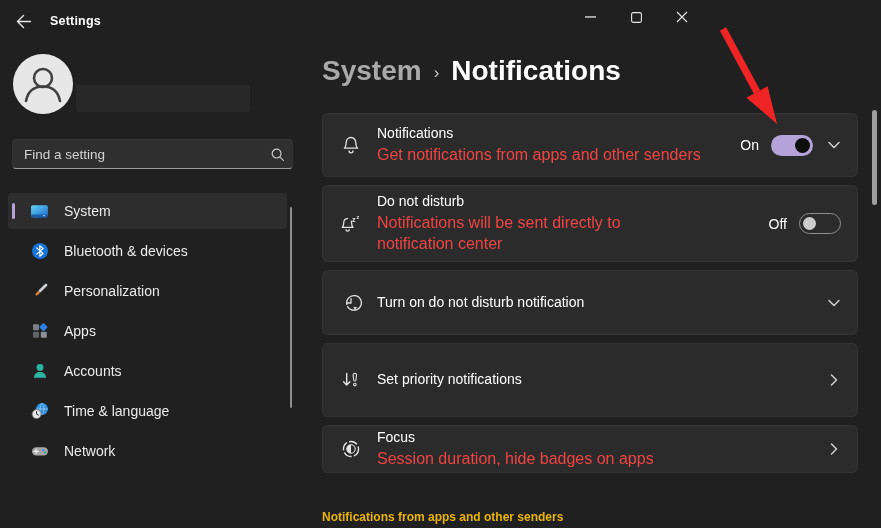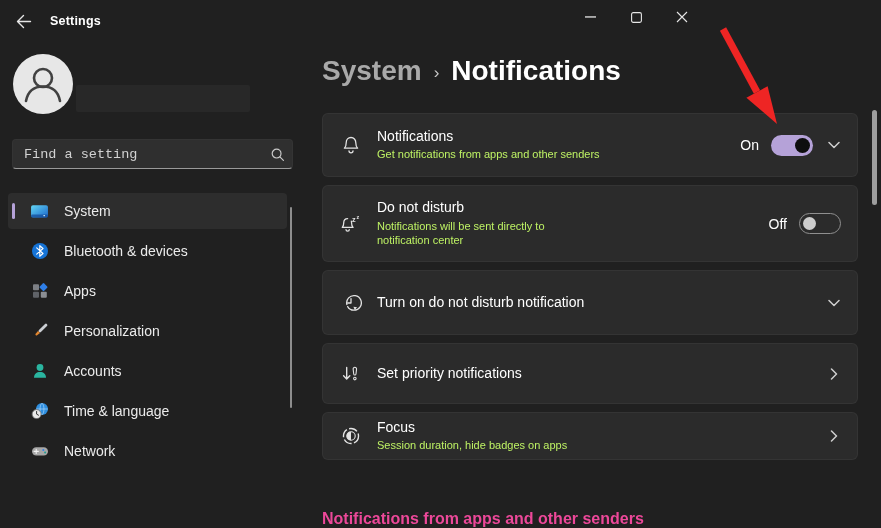--- a/index.html
+++ b/index.html
@@ -12,51 +12,51 @@
   
   .titlebar{position:absolute;left:0;top:0;width:705px;height:42px}
   .back-btn{position:absolute;left:12px;top:11px;width:22px;height:20px;display:flex;align-items:center;justify-content:center;cursor:pointer}
   .app-title{position:absolute;left:50px;top:14px;font-size:12.5px;font-weight:700;letter-spacing:.2px}
   .win-controls{position:absolute;right:0;top:0;display:flex}
   .win-btn{width:46px;height:34px;display:flex;align-items:center;justify-content:center}
   
   .avatar{position:absolute;left:13px;top:54px;width:60px;height:60px;border-radius:50%;background:#e7e7e7;display:flex;align-items:center;justify-content:center}
   .name-redacted{position:absolute;left:76px;top:85px;width:174px;height:27px;background:#282828;border-radius:2px}
   .search-box{position:absolute;left:12px;top:139px;width:281px;height:30px;background:#2f2f2f;border:1px solid #343434;border-bottom:1px solid #9a9a9a;border-radius:4px;box-sizing:border-box}
-  .search-box input{width:100%;height:100%;background:transparent;border:none;outline:none;color:#c4b5fd;font-size:13.5px;padding:0 30px 0 11px;box-sizing:border-box;font-family:Liberation Mono, monospace}
+  .search-box input{width:100%;height:100%;background:transparent;border:none;outline:none;color:#c4b5fd;font-size:13.5px;padding:0 30px 0 11px;box-sizing:border-box;font-family:Liberation Sans, sans-serif}
   .search-box input::placeholder{color:#d2d2d2;opacity:1}
   .search-icon{position:absolute;right:7px;top:7px;width:15px;height:15px}
   .nav{position:absolute;left:8px;top:193px;width:279px}
   .nav-item{position:relative;height:36px;margin-bottom:4px;border-radius:4px;display:flex;align-items:center;cursor:pointer}
   .nav-item.selected{background:#2d2d2d}
   .pill{position:absolute;left:4px;top:10px;width:3px;height:16px;border-radius:2px;background:var(--accent,#b5a2d8)}
   .nav-icon{width:19px;height:19px;margin-left:22px;flex:none;display:flex;align-items:center;justify-content:center}
   .nav-label{margin-left:15px;font-size:14px;color:#ebebeb;white-space:nowrap}
   .side-scroll{position:absolute;left:290px;top:207px;width:2px;height:201px;background:#8d8d8d;border-radius:1px}
   
   .breadcrumb{position:absolute;left:322px;top:55px;font-size:28px;font-weight:600;display:flex;align-items:center}
   .bc-parent{color:#a9a9a9;cursor:pointer}
   .bc-sep{color:#c9c9c9;font-size:17px;font-weight:400;margin:3px 12px 0 12px}
   .bc-current{color:#ffffff}
   .cards{position:absolute;left:322px;top:113px;width:536px}
   .card{background:var(--card,#2b2b2b);border:1px solid rgba(255,255,255,.045);border-radius:6px;margin-bottom:8px;display:flex;align-items:center;box-sizing:border-box;padding-right:16px;cursor:pointer}
-  .c1{height:64px}.c2{height:77px}.c3{height:65px}.c4{height:61px}.c5{height:48px}
+  .c1{height:64px}.c2{height:77px}.c3{height:65px}.c4{height:74px}.c5{height:48px}
   .card-icon{width:22px;height:22px;margin-left:17px;flex:none;display:flex;align-items:center;justify-content:center}
   .card-text{margin-left:15px;flex:1;min-width:0}
   .card-title{font-size:14px;color:#fff;line-height:1.25}
-  .card-sub{font-size:11px;color:#bef264;line-height:1.32;margin-top:2px;white-space:pre-line}
+  .card-sub{font-size:16px;color:#ef4444;line-height:1.32;margin-top:2px;white-space:pre-line}
   .card-right{display:flex;align-items:center;flex:none}
   .state-label{font-size:14px;color:#fff;margin-right:12px}
   .toggle{position:relative;flex:none;box-sizing:border-box;cursor:pointer}
   .toggle.on{width:42px;height:21px;border-radius:11px;background:var(--accent,#b5a2d8)}
   .toggle.on .knob{position:absolute;right:3px;top:3px;width:15px;height:15px;border-radius:50%;background:#0e0e0e}
   .toggle.off{width:42px;height:21px;border-radius:11px;border:1px solid #8f8f8f;background:transparent}
   .toggle.off .knob{position:absolute;left:3px;top:3px;width:13px;height:13px;border-radius:50%;background:#cdcdcd}
   .expander{width:14px;height:14px;margin-left:14px;display:flex;align-items:center;justify-content:center;cursor:pointer}
-  .section-header{position:absolute;left:322px;top:510px;font-size:16px;font-weight:700;color:#ec4899}
+  .section-header{position:absolute;left:322px;top:510px;font-size:12px;font-weight:700;color:#eab308}
   .main-scroll{position:absolute;left:872px;top:110px;width:5px;height:95px;background:#9d9d9d;border-radius:2.5px}
   .arrow-overlay{position:absolute;left:0;top:0;width:881px;height:528px;pointer-events:none;z-index:50}
   svg{display:block}
 </style>
 </head>
 <body>
 
 <div class="titlebar">
   <div class="back-btn">
     <svg width="19" height="19" viewBox="0 0 19 19">
@@ -128,39 +128,39 @@
         <path d="M8.8 3.7 V14.3 L12 11.5 L5.7 5.9 M5.7 12.1 L12 6.5 L8.8 3.7" stroke="#fff" stroke-width="1.15" fill="none" stroke-linecap="round" stroke-linejoin="round"></path>
       </svg>
     </span>
     <span class="nav-label">Bluetooth &amp; devices</span>
   </div>
 
 
   <div class="nav-item">
     <span class="nav-icon">
       <svg width="18" height="18" viewBox="0 0 18 18">
+        <g transform="rotate(45 9 9)">
+          <rect x="7.6" y="-0.8" width="2.8" height="11.2" rx="1.3" fill="#cbced3"></rect>
+          <path d="M7.6 10.4 h2.8 l-0.35 3.7 a1.06 1.06 0 0 1 -2.1 0 Z" fill="#e2862f"></path>
+        </g>
+      </svg>
+    </span>
+    <span class="nav-label">Personalization</span>
+  </div>
+
+  <div class="nav-item">
+    <span class="nav-icon">
+      <svg width="18" height="18" viewBox="0 0 18 18">
         <rect x="2" y="2.2" width="6" height="6" rx="1" fill="#7d8085"></rect>
         <rect x="2" y="9.8" width="6" height="6" rx="1" fill="#606368"></rect>
         <rect x="9.8" y="9.8" width="6" height="6" rx="1" fill="#8b8e93"></rect>
         <rect x="9.4" y="2" width="6.2" height="6.2" rx="1" transform="rotate(45 12.5 5.1)" fill="#2f7fe8"></rect>
       </svg>
     </span>
     <span class="nav-label">Apps</span>
-  </div>
-
-  <div class="nav-item">
-    <span class="nav-icon">
-      <svg width="18" height="18" viewBox="0 0 18 18">
-        <g transform="rotate(45 9 9)">
-          <rect x="7.6" y="-0.8" width="2.8" height="11.2" rx="1.3" fill="#cbced3"></rect>
-          <path d="M7.6 10.4 h2.8 l-0.35 3.7 a1.06 1.06 0 0 1 -2.1 0 Z" fill="#e2862f"></path>
-        </g>
-      </svg>
-    </span>
-    <span class="nav-label">Personalization</span>
   </div>
 
   <div class="nav-item">
     <span class="nav-icon">
       <svg width="18" height="18" viewBox="0 0 18 18">
         <circle cx="9" cy="5.5" r="3.4" fill="#2ab5a0"></circle>
         <path d="M3 15.8 C3 11.8 5.6 9.9 9 9.9 C12.4 9.9 15 11.8 15 15.8 Z" fill="#2ab5a0"></path>
       </svg>
     </span>
     <span class="nav-label">Accounts</span>

